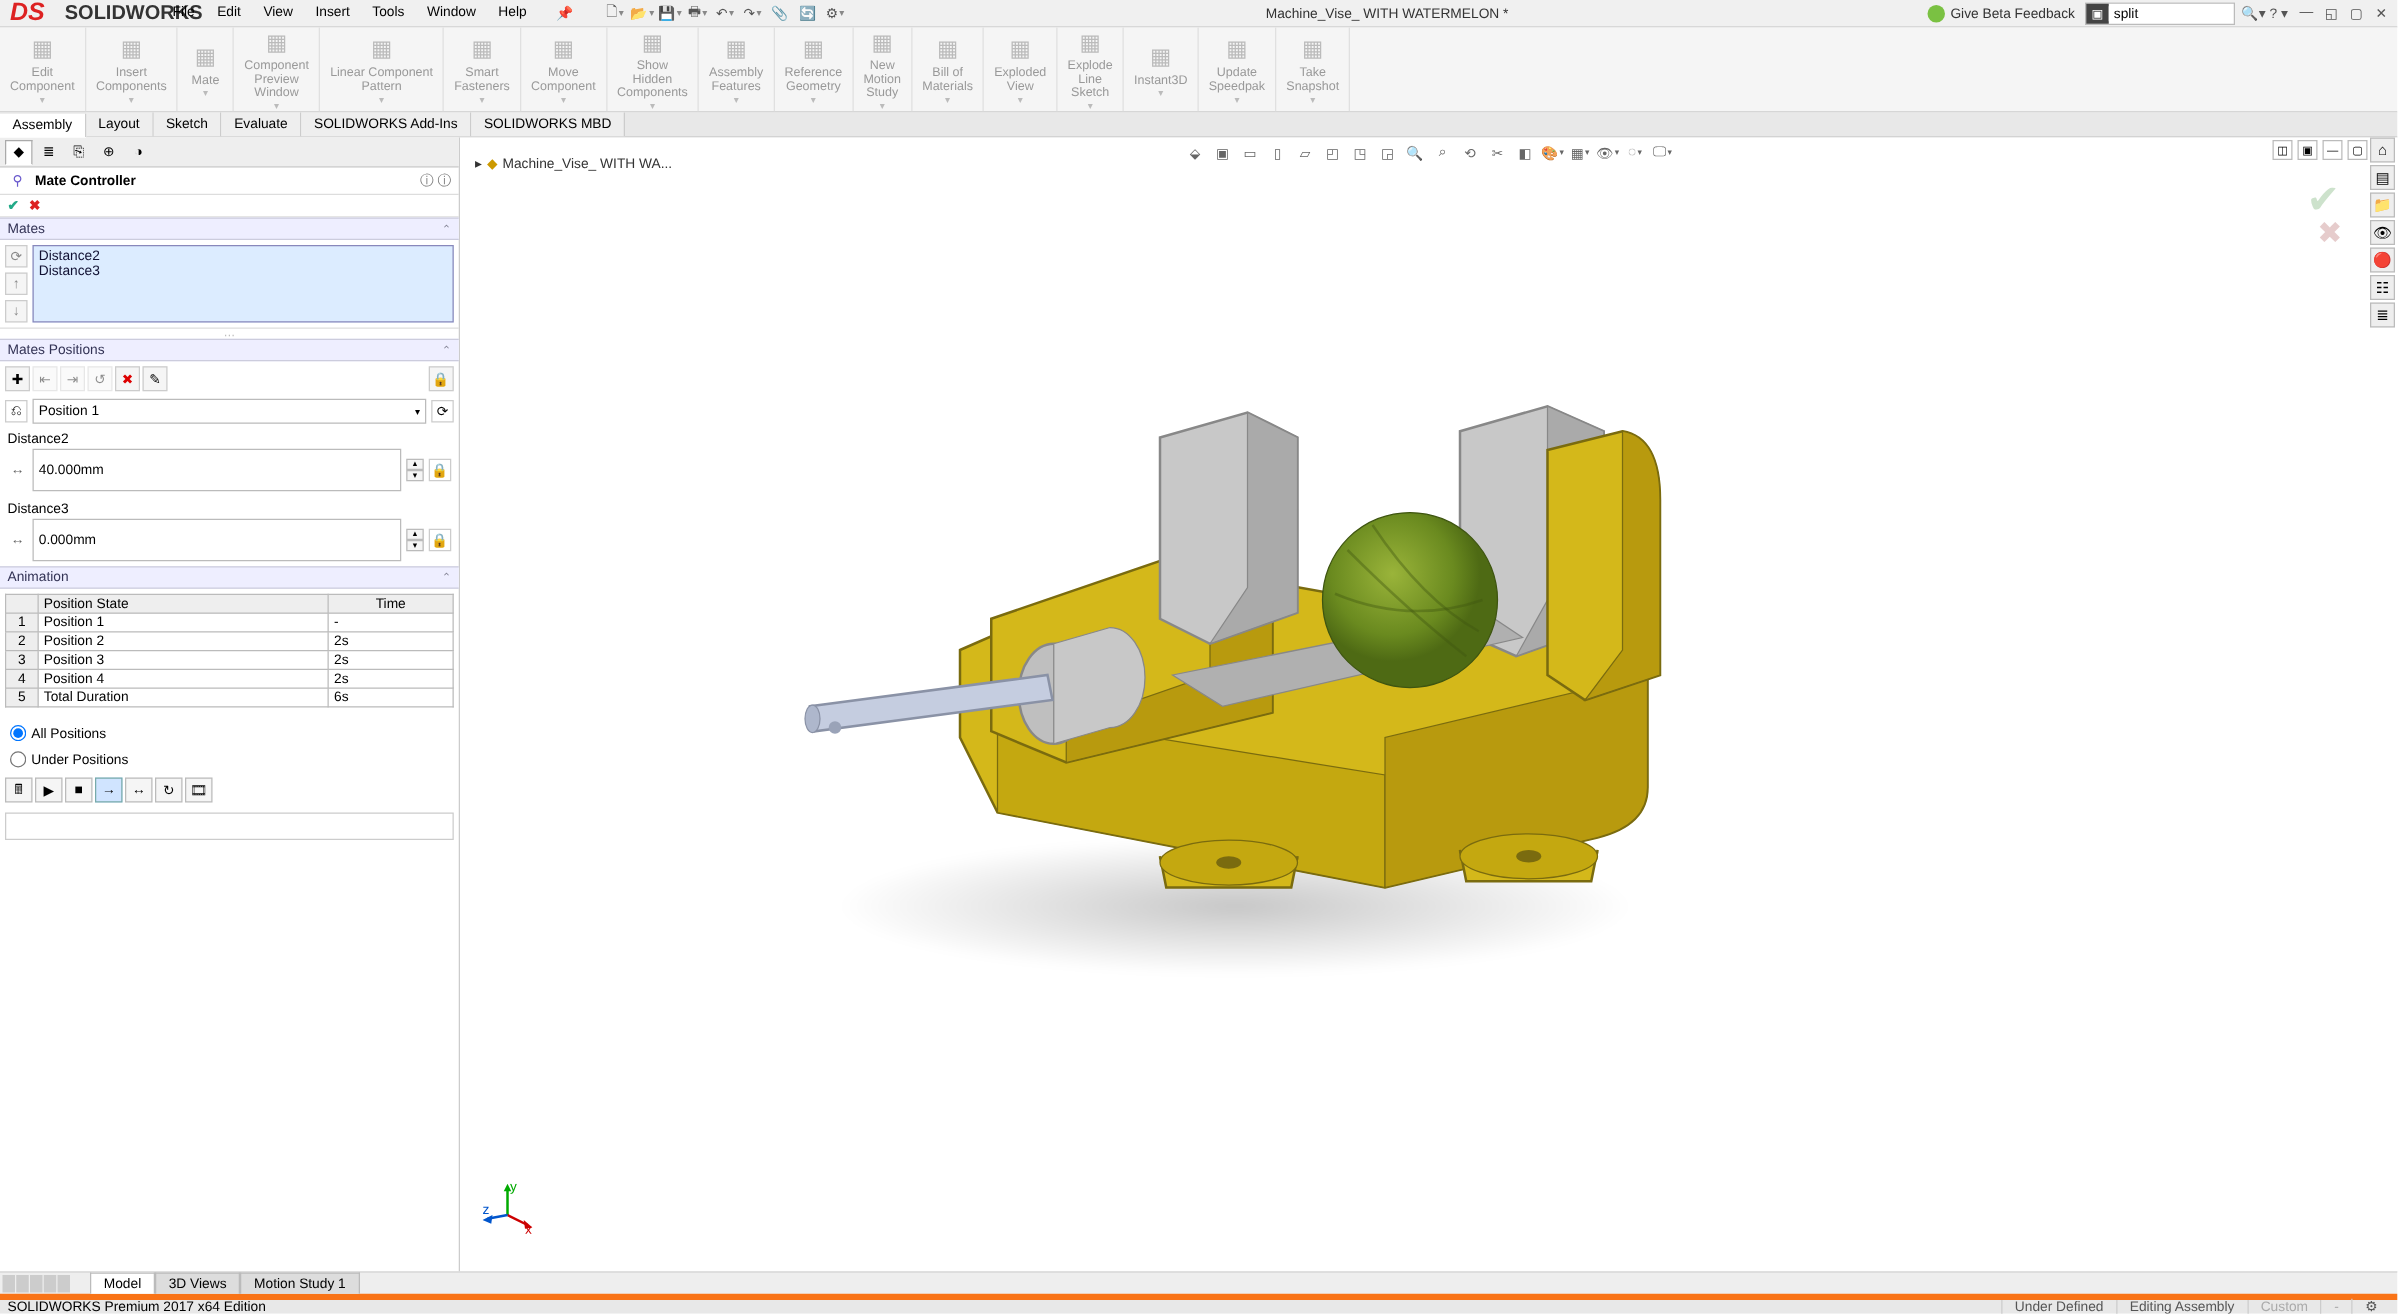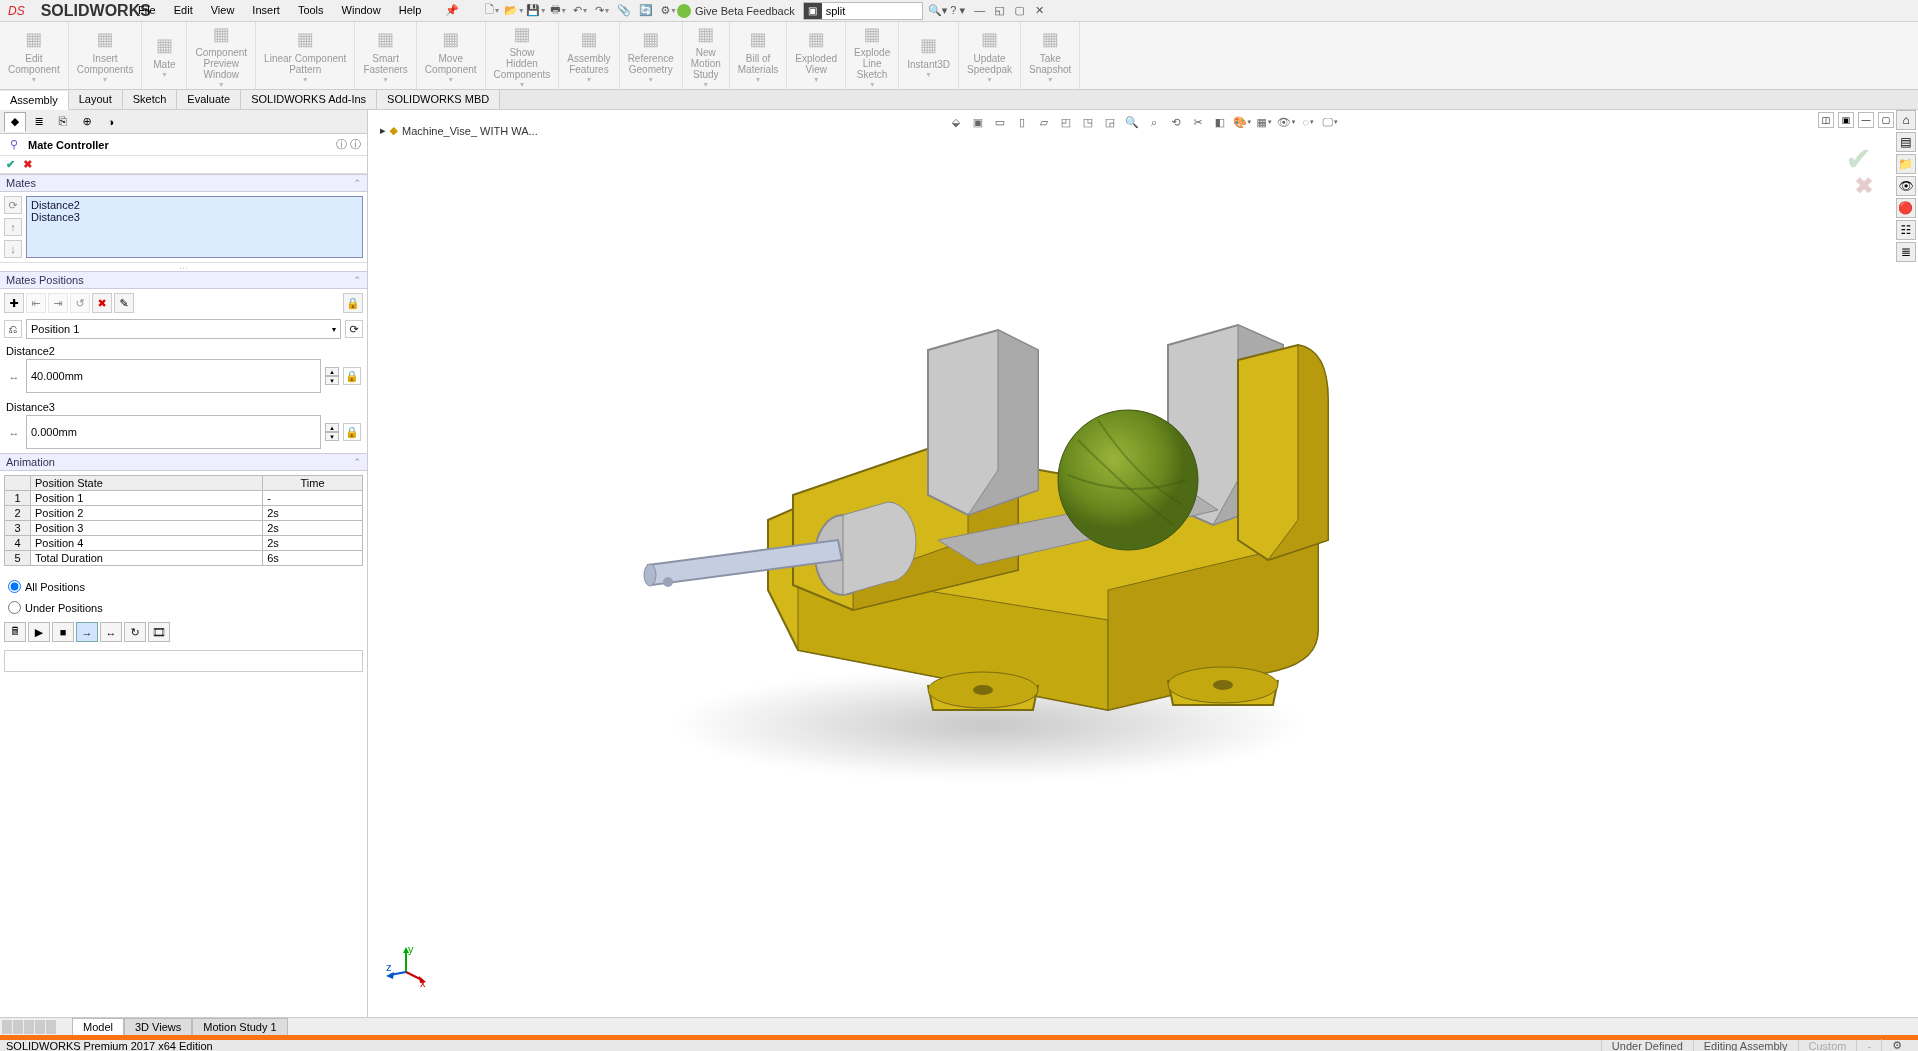--- a/index.html
+++ b/index.html
@@ -1,21 +1,21 @@
 <!DOCTYPE html>
 <html><head>
 <meta charset="utf-8">
 <style>
 * { box-sizing: border-box; margin: 0; padding: 0; font-family: "Segoe UI", Tahoma, sans-serif; font-size: 11px; }
 body { width: 1918px; height: 1051px; background: #fff; overflow: hidden; position: relative; }
 
 
 .menu-bar { height: 22px; display: flex; align-items: center; background: #f0f0f0; border-bottom: 1px solid #d0d0d0; }
 .logo { width: 130px; padding: 0 8px; display: flex; align-items: center; }
-.logo-ds { color: #d22; font-weight: normal; font-size: 12px; font-style: italic; }
+.logo-ds { color: #d22; font-weight: bold; font-size: 20px; font-style: italic; }
 .logo-sw { color: #333; font-weight: bold; font-size: 16px; margin-left: 16px; }
 .menus { display: flex; gap: 2px; }
 .menus span { padding: 3px 8px; cursor: pointer; }
 .pin-ic { color: #0078d7; margin-left: 6px; }
 .qat { display: flex; gap: 4px; align-items: center; margin-left: 16px; }
 .qat .qi { width: 18px; height: 18px; display: inline-flex; align-items: center; justify-content: center; color: #555; cursor: pointer; }
 .qat .dd::after { content: "▾"; font-size: 8px; margin-left: 1px; color: #888; }
 .doc-title { flex: 1; text-align: center; color: #333; }
 .feedback { display: flex; align-items: center; gap: 4px; color: #333; margin-right: 8px; }
 .fb-face { width: 14px; height: 14px; border-radius: 50%; background: #7ac142; display: inline-block; }
@@ -143,20 +143,21 @@
     <span class="qi dd">🗋</span>
     <span class="qi dd">📂</span>
     <span class="qi dd">💾</span>
     <span class="qi dd">🖶</span>
     <span class="qi dd">↶</span>
     <span class="qi dd">↷</span>
     <span class="qi">📎</span>
     <span class="qi">🔄</span>
     <span class="qi dd">⚙</span>
   </div>
+  <div class="doc-title">Machine_Vise_ WITH WATERMELON *</div>
   <div class="feedback">
     <span class="fb-face"></span>
     <span>Give Beta Feedback</span>
   </div>
   <div class="search-box">
     <span class="sic">▣</span>
     <input value="split" style="">
   </div>
   <span class="search-mag dd">🔍▾</span>
   <span class="help-dd">? ▾</span>

